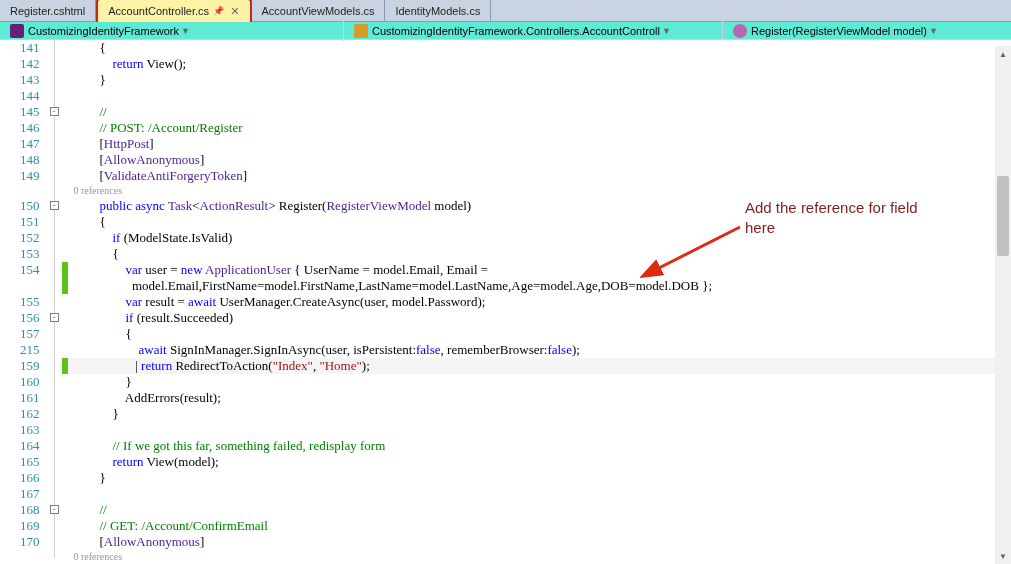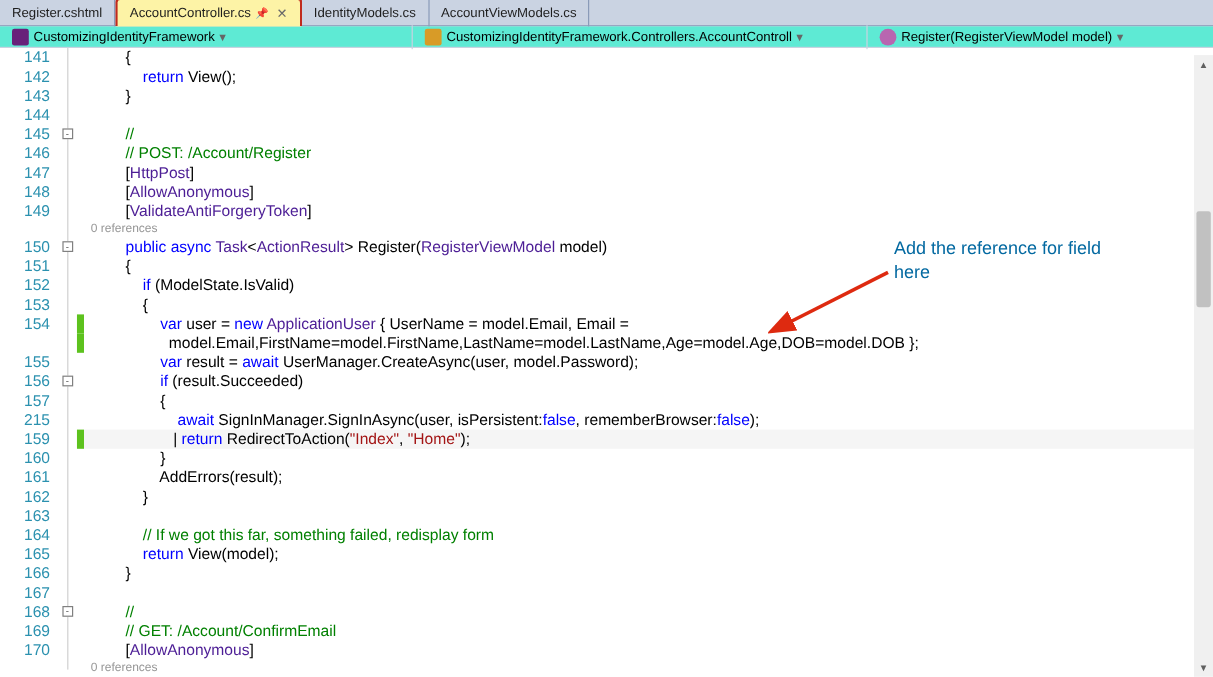--- a/index.html
+++ b/index.html
@@ -12,21 +12,21 @@
 .tab .pin { margin-left: 4px; font-size: 9px; color: #6a6a6a; }
 .tab .close { margin-left: 6px; font-size: 11px; color: #6a6a6a; }
 
 
 .nav-bar { display: flex; align-items: center; height: 18px; background: #5eead4; border-bottom: 1px solid #c9d2e0; padding: 0 4px; font-size: 11px; gap: 4px; }
 .nav-seg { display: flex; align-items: center; padding: 0 6px; height: 20px; white-space: nowrap; }
 .nav-ico { display: inline-block; width: 14px; height: 14px; margin-right: 4px; }
 .nav-drop { color: #666; font-size: 9px; margin-left: 2px; }
 
 
-.editor { display: flex; height: calc(100% - 46px); background: #fff; font-family: Liberation Sans, sans-serif; font-size: 13px; }
+.editor { display: flex; height: calc(100% - 46px); background: #fff; font-family: Liberation Serif, serif; font-size: 13px; }
 .gutter { background: #fff; border-right: none; display: flex; }
 .line-nums { color: #2b91af; text-align: right; padding: 0 8px 0 20px; background: #fff; }
 .line-nums div { height: 16px; line-height: 16px; }
 .fold-col { width: 14px; background: #fff; position: relative; }
 .fold-box { width: 9px; height: 9px; border: 1px solid #808080; background: #fff; font-size: 8px; line-height: 7px; text-align: center; color: #555; position: absolute; left: 2px; }
 .fold-line { position: absolute; left: 6px; top: 0; bottom: 0; width: 1px; background: #d0d0d0; }
 .change-col { width: 6px; }
 .change-mark { width: 6px; height: 16px; background: #5dc21e; }
 
 .code { flex: 1; position: relative; }
@@ -35,21 +35,21 @@
 
 
 .k { color: #0000ff; } 
 .t { color: #4c1d95; } 
 .s { color: #a31515; } 
 .c { color: #008000; } 
 .n { color: #000; } 
 
 
 .anno-wrap { position: absolute; pointer-events: none; }
-.anno-text { color: #0369a1; font-family: 'Comic Sans MS', 'Segoe UI', sans-serif; font-size: 15px; position: absolute; white-space: nowrap; }
+.anno-text { color: #7f1d1d; font-family: 'Comic Sans MS', 'Segoe UI', sans-serif; font-size: 15px; position: absolute; white-space: nowrap; }
 .arrow { position: absolute; }
 
 .scrollbar-v { position: absolute; right: 0; top: 46px; bottom: 0; width: 16px; background: #f0f0f0; }
 .scroll-thumb { position: absolute; left: 2px; right: 2px; background: #c1c1c1; border-radius: 2px; }
 .scroll-btn { width: 16px; height: 16px; background: #f0f0f0; display: flex; align-items: center; justify-content: center; font-size: 8px; color: #606060; }
 
 .active-line-bg { position: absolute; left: 0; right: 0; height: 16px; background: #f5f5f5; }
 </style>
 </head>
 <body>
@@ -57,24 +57,24 @@
 <div class="tab-strip">
   <div class="tab">
       <span>Register.cshtml</span>
     </div>
   <div class="tab active">
     <span>AccountController.cs</span>
     <span class="pin">📌</span>
     <span class="close">✕</span>
   </div>
   <div class="tab">
+      <span>AccountViewModels.cs</span>
+    </div>
+  <div class="tab">
       <span>IdentityModels.cs</span>
-    </div>
-  <div class="tab">
-      <span>AccountViewModels.cs</span>
     </div>
 </div>
 
 <div class="nav-bar">
   <div class="nav-seg" style="flex:0 0 340px; border-right:1px solid #c9d2e0;">
     <span class="nav-ico" style="background:#68217a;border-radius:2px;"></span>
     <span>CustomizingIdentityFramework</span>
     <span class="nav-drop">▼</span>
   </div>
   <div class="nav-seg" style="flex:1; border-right:1px solid #c9d2e0;">

